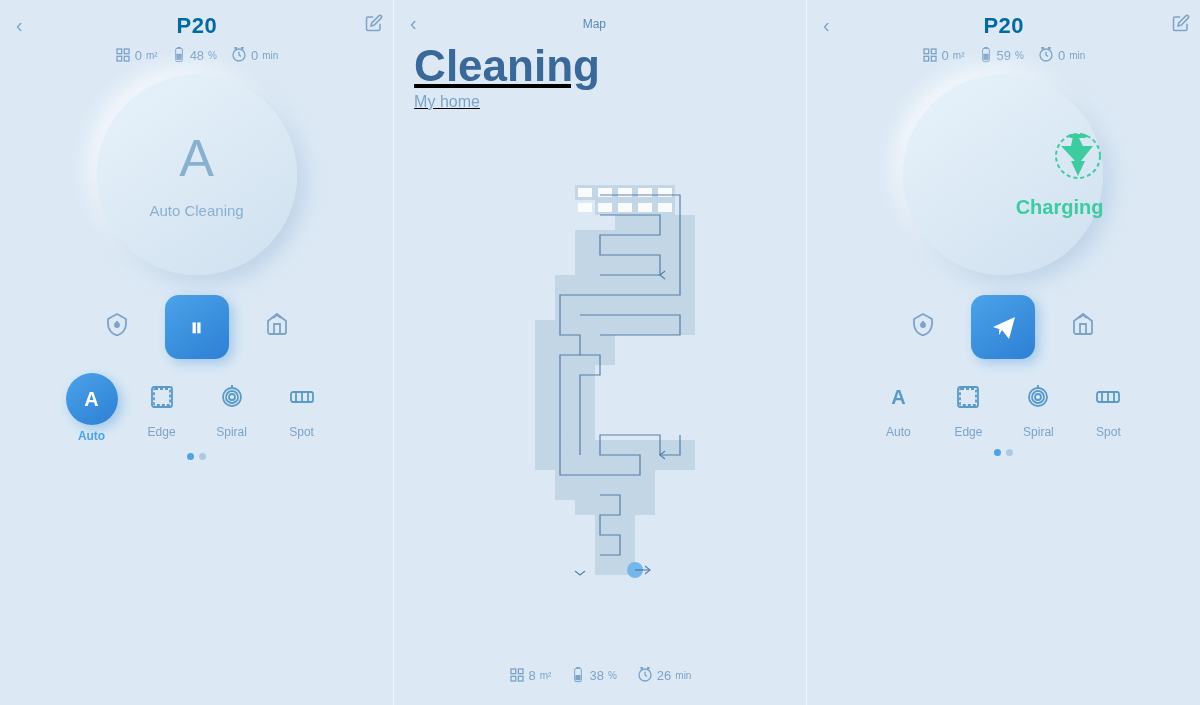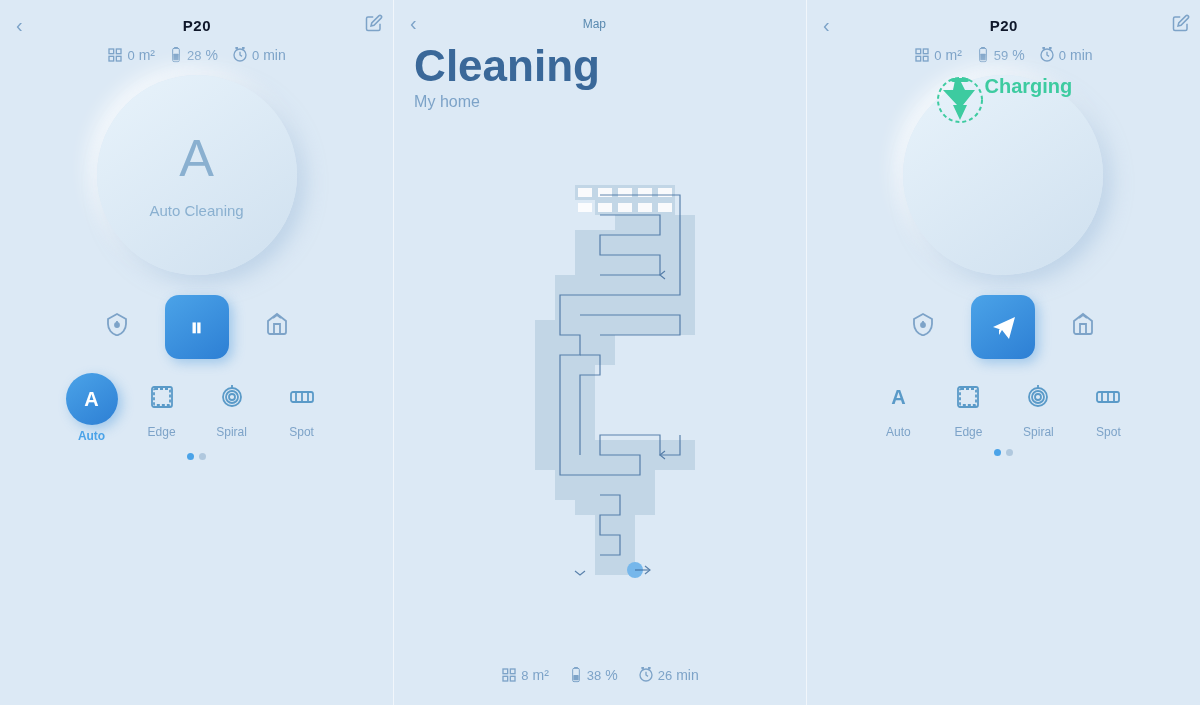--- a/index.html
+++ b/index.html
@@ -35,23 +35,23 @@
 
     
     .header-row {
       width: 100%;
       display: flex;
       align-items: center;
       justify-content: space-between;
       margin-bottom: 8px;
     }
     .header-title {
-      font-size: 15px;
+      font-size: 22px;
       font-weight: 600;
-      color: #0f172a;
+      color: #0369a1;
       letter-spacing: 0.5px;
       text-align: center;
     }
     .header-icon {
       color: #7da3c8;
       font-size: 18px;
       cursor: pointer;
     }
     .chevron-btn {
       background: none;
@@ -70,21 +70,21 @@
       margin-bottom: 12px;
     }
     .stat-item {
       display: flex;
       align-items: center;
       gap: 4px;
       color: #7da3c8;
       font-size: 13px;
     }
     .stat-value { font-size: 13px; color: #7da3c8; font-weight: 500; }
-    .stat-unit { font-size: 14px; color: #7da3c8; vertical-align: super; }
+    .stat-unit { font-size: 10px; color: #7da3c8; vertical-align: super; }
 
     
     .circle-btn {
       width: 200px;
       height: 200px;
       border-radius: 50%;
       background: linear-gradient(145deg, #e8f3fb, #cfe0ef);
       box-shadow: 8px 8px 20px rgba(160,190,220,0.5), -8px -8px 20px rgba(255,255,255,0.8);
       display: flex;
       flex-direction: column;
@@ -107,22 +107,22 @@
     }
 
     
     .circle-btn-charging {
       width: 200px;
       height: 200px;
       border-radius: 50%;
       background: linear-gradient(145deg, #e8f3fb, #cfe0ef);
       box-shadow: 8px 8px 20px rgba(160,190,220,0.5), -8px -8px 20px rgba(255,255,255,0.8);
       display: flex;
-      flex-direction: row;
-      align-items: flex-start;
+      flex-direction: column;
+      align-items: flex-end;
       justify-content: center;
       cursor: pointer;
       margin-bottom: 20px;
     }
     .charging-icon {
       font-size: 40px;
       color: #3dcba0;
       margin-bottom: 6px;
     }
     .charging-label {
@@ -290,21 +290,21 @@
       </svg>
       <span class="stat-value">0</span>
       <span class="stat-unit">m²</span>
     </div>
     <div class="stat-item">
       <svg width="14" height="16" viewBox="0 0 16 24" fill="#7da3c8">
         <rect x="3" y="2" width="10" height="20" rx="2" fill="none" stroke="#7da3c8" stroke-width="1.5"></rect>
         <rect x="5" y="0" width="6" height="2" rx="1" fill="#7da3c8"></rect>
         <rect x="4" y="10" width="8" height="10" rx="1" fill="#7da3c8"></rect>
       </svg>
-      <span class="stat-value">28</span>
+      <span class="stat-value">48</span>
       <span class="stat-unit">%</span>
     </div>
     <div class="stat-item">
       <svg width="16" height="16" viewBox="0 0 24 24" fill="none" stroke="#7da3c8" stroke-width="2">
         <circle cx="12" cy="12" r="9"></circle>
           <polyline points="12 7 12 12 15 14"></polyline>
         <rect x="6" y="0" width="2" height="3" rx="1" fill="#7da3c8"></rect>
         <rect x="16" y="0" width="2" height="3" rx="1" fill="#7da3c8"></rect>
       </svg>
       <span class="stat-value">0</span>
@@ -381,21 +381,21 @@
     <div class="dot inactive"></div>
   </div>
 </div>
 
 <div class="panel-middle">
   <div class="middle-title-row">
     <button class="chevron-btn">‹</button>
     <span class="map-title">Map</span>
     <div style="width:30px"></div>
   </div>
-  <div style="align-self:flex-start; padding-left: 10px;">
+  <div style="align-self:flex-start; padding-left: 10px; text-decoration: underline;">
     <div class="cleaning-heading">Cleaning</div>
     <div class="cleaning-sub">My home</div>
   </div>
 
   <div class="map-container">
     <svg width="240" height="420" viewBox="0 0 240 420" class="map-svg">
 
       <g fill="#b8cfe0" opacity="0.7">
 
         <rect x="95" y="10" width="20" height="15"></rect>

